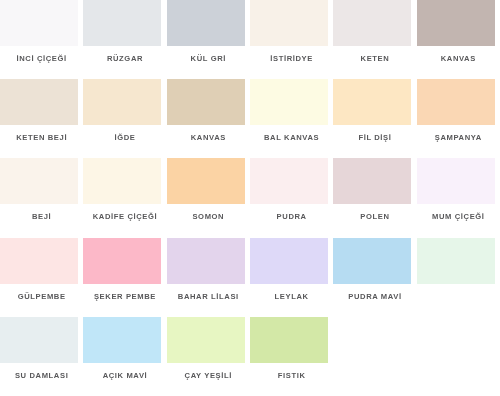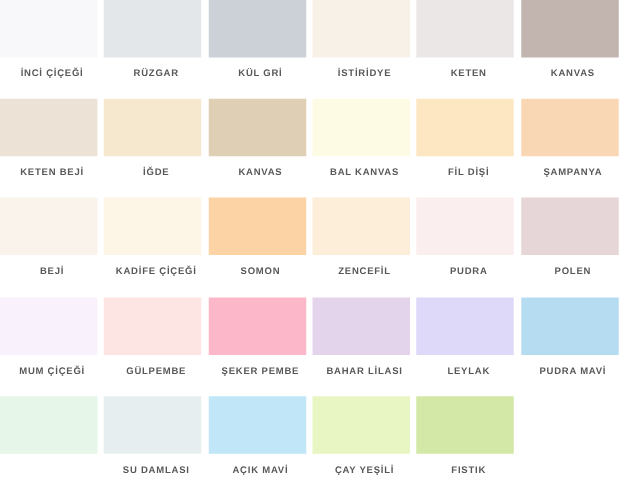--- a/index.html
+++ b/index.html
@@ -108,24 +108,20 @@
     </div>
     <div class="swatch-cell row-3">
       <div class="swatch-chip" style="background-color: rgb(253, 246, 230);"></div>
       <span class="swatch-label">KADİFE ÇİÇEĞİ</span>
     </div>
     <div class="swatch-cell row-3">
       <div class="swatch-chip" style="background-color: rgb(251, 211, 164);"></div>
       <span class="swatch-label">SOMON</span>
     </div>
     <div class="swatch-cell row-3">
-      <div class="swatch-chip" style="background-color: rgb(253, 238, 217);"></div>
-      <span class="swatch-label">ZENCEFİL</span>
-    </div>
-    <div class="swatch-cell row-3">
       <div class="swatch-chip" style="background-color: rgb(251, 238, 239);"></div>
       <span class="swatch-label">PUDRA</span>
     </div>
     <div class="swatch-cell row-3">
       <div class="swatch-chip" style="background-color: rgb(230, 214, 216);"></div>
       <span class="swatch-label">POLEN</span>
     </div>
     <div class="swatch-cell row-4">
       <div class="swatch-chip" style="background-color: rgb(249, 241, 251);"></div>
       <span class="swatch-label">MUM ÇİÇEĞİ</span>

